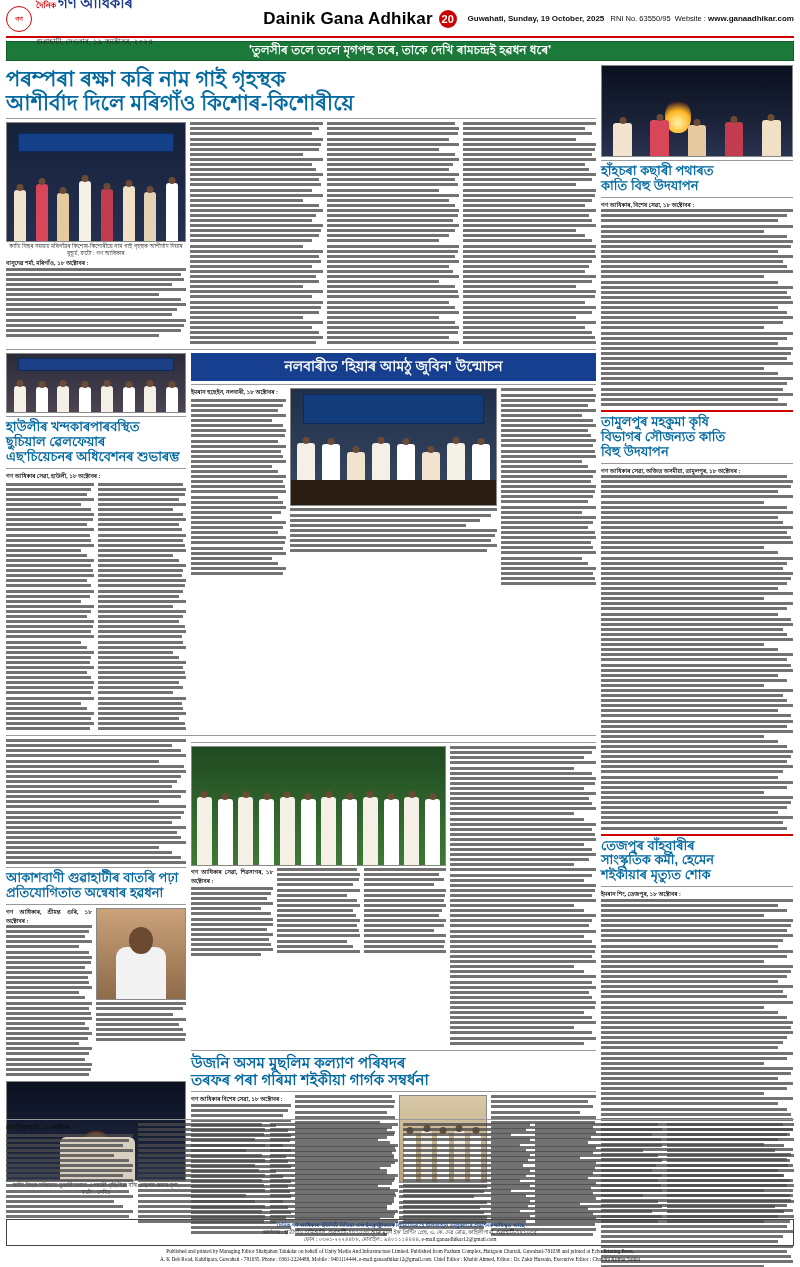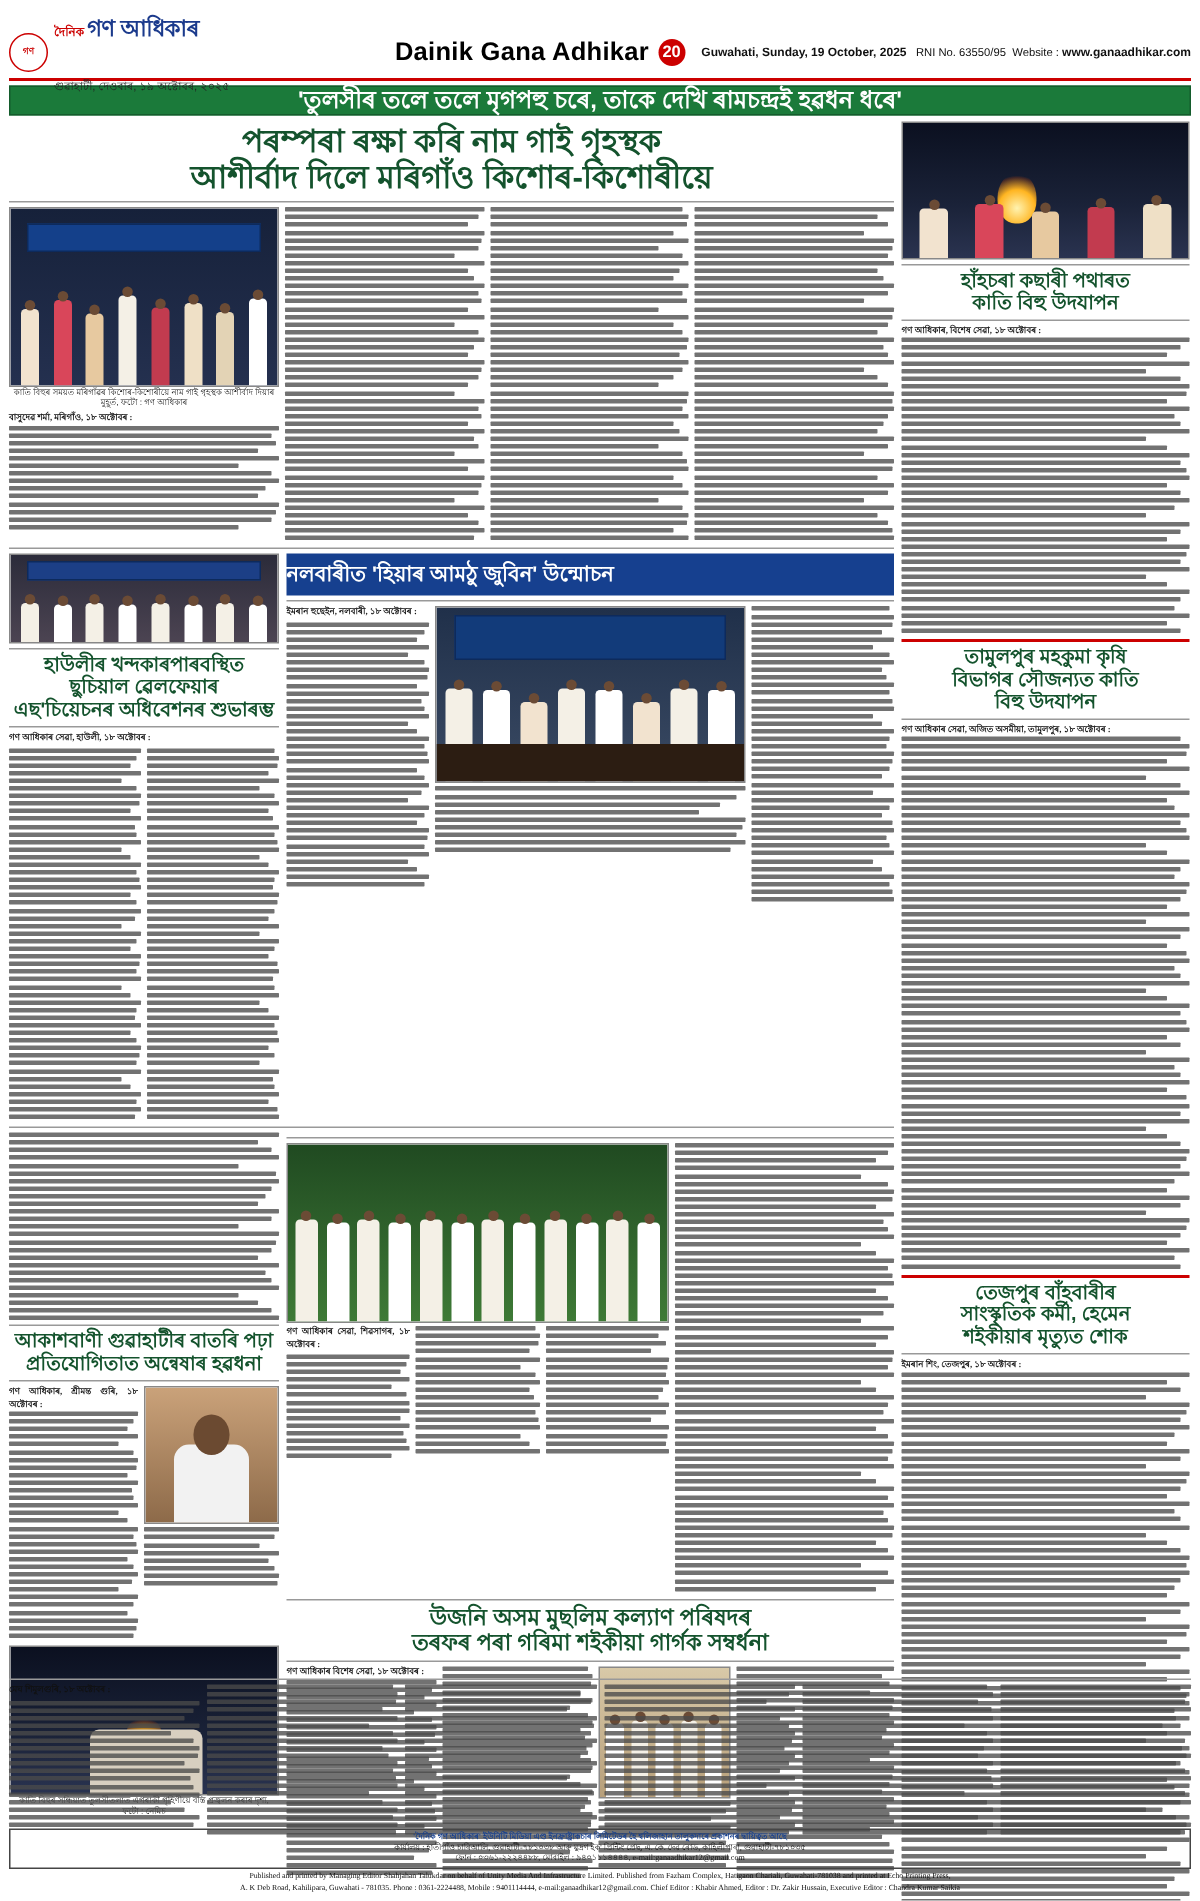--- a/index.html
+++ b/index.html
@@ -5,48 +5,48 @@
   * { box-sizing: border-box; }
   html, body { margin:0; padding:0; }
   body {
     width: 800px; height: 1267px;
     background: #ffffff;
     font-family: "Liberation Sans", sans-serif;
     color: #111;
     position: relative;
     overflow: hidden;
   }
-  .page { width:800px; height:1267px; position:relative; padding:20px 6px; }
+  .page { width:800px; height:1267px; position:relative; padding:4px 6px; }
 
   
   .masthead { display:flex; align-items:center; justify-content:space-between;
               border-bottom:2px solid #c00; padding-bottom:2px; height:34px; }
   .mh-left { display:flex; align-items:center; gap:4px; width:250px; }
   .mh-logo { font-size:8px; line-height:1.05; color:#c00; font-weight:bold; }
   .mh-as-title { font-size:15px; font-weight:bold; color:#1b3a8c; letter-spacing:-0.3px; }
   .mh-as-sub { font-size:7.5px; color:#222;margin-top:20px; }
   .mh-center { display:flex; align-items:center; gap:6px; }
   .mh-name { font-size:17px; font-weight:bold; color:#000000; letter-spacing:0.2px; }
   .mh-badge { width:18px; height:18px; border-radius:50%; background:#c00; color:#fff;
               font-size:11px; font-weight:bold; display:flex; align-items:center; justify-content:center; }
   .mh-right { font-size:7.5px; text-align:right; line-height:1.3; width:330px; }
   .mh-right b { font-size:8px; }
 
   
   .banner { margin-top:3px; height:20px; background:#1b7a3a; display:flex; align-items:center;
             justify-content:center; border:1px solid #145c2c; }
-  .banner span { color:#fff; font-size:16px; font-weight:bold; }
+  .banner span { color:#fff; font-size:12px; font-weight:bold; }
 
   
   .cols { display:flex; gap:5px; margin-top:4px; }
   .col-main { width:590px; }
   .col-right { width:192px; }
 
   
-  .hl-red { color:#14532d; font-weight:bold; text-align:center; line-height:1.15; }
+  .hl-red { color:#0369a1; font-weight:bold; text-align:left; line-height:1.15; }
   .h1 { font-size:21px; }
   .h2 { font-size:15px; }
   .h3 { font-size:13px; }
   .rule { border-bottom:1px solid #999; margin:3px 0; }
   .rule-thick { border-bottom:2px solid #c00; margin:3px 0; }
 
   
   .photo { position:relative; overflow:hidden; border:1px solid #888; }
   .cap { font-size:5.6px; line-height:1.25; text-align:center; padding:1px 2px; color:#222; }
 
@@ -93,21 +93,21 @@
   
   .footer { position:absolute; left:6px; right:6px; bottom:4px; }
   .foot-box { border:1px solid #444; padding:2px 4px; font-size:5.4px; text-align:center;
               line-height:1.35; font-family:"Liberation Serif", serif; }
   .foot-blue { color:#16408f; font-weight:bold; }
   .foot-legal { font-size:5.2px; line-height:1.4; text-align:center; margin-top:2px;
                 font-family:"Liberation Serif", serif; color:#111; }
 
   .strip-red { background:#c00; color:#fff; font-weight:bold; text-align:center;
                font-size:16px; padding:2px 0; }
-  .bluebar { background:#16408f; color:#fff; font-weight:bold; 
+  .bluebar { background:#16408f; color:#fff; font-weight:bold; text-align:center;
              font-size:14px; padding:2px 0; }
 </style>
 </head>
 <body>
 
 <div class="page">
 
   <div class="masthead">
     <div class="mh-left">
       <div style="width:26px;height:26px;border:1.5px solid #c00;border-radius:50%;display:flex;align-items:center;justify-content:center;color:#c00;font-size:6px;font-weight:bold;text-align:center;line-height:1">গণ</div>

